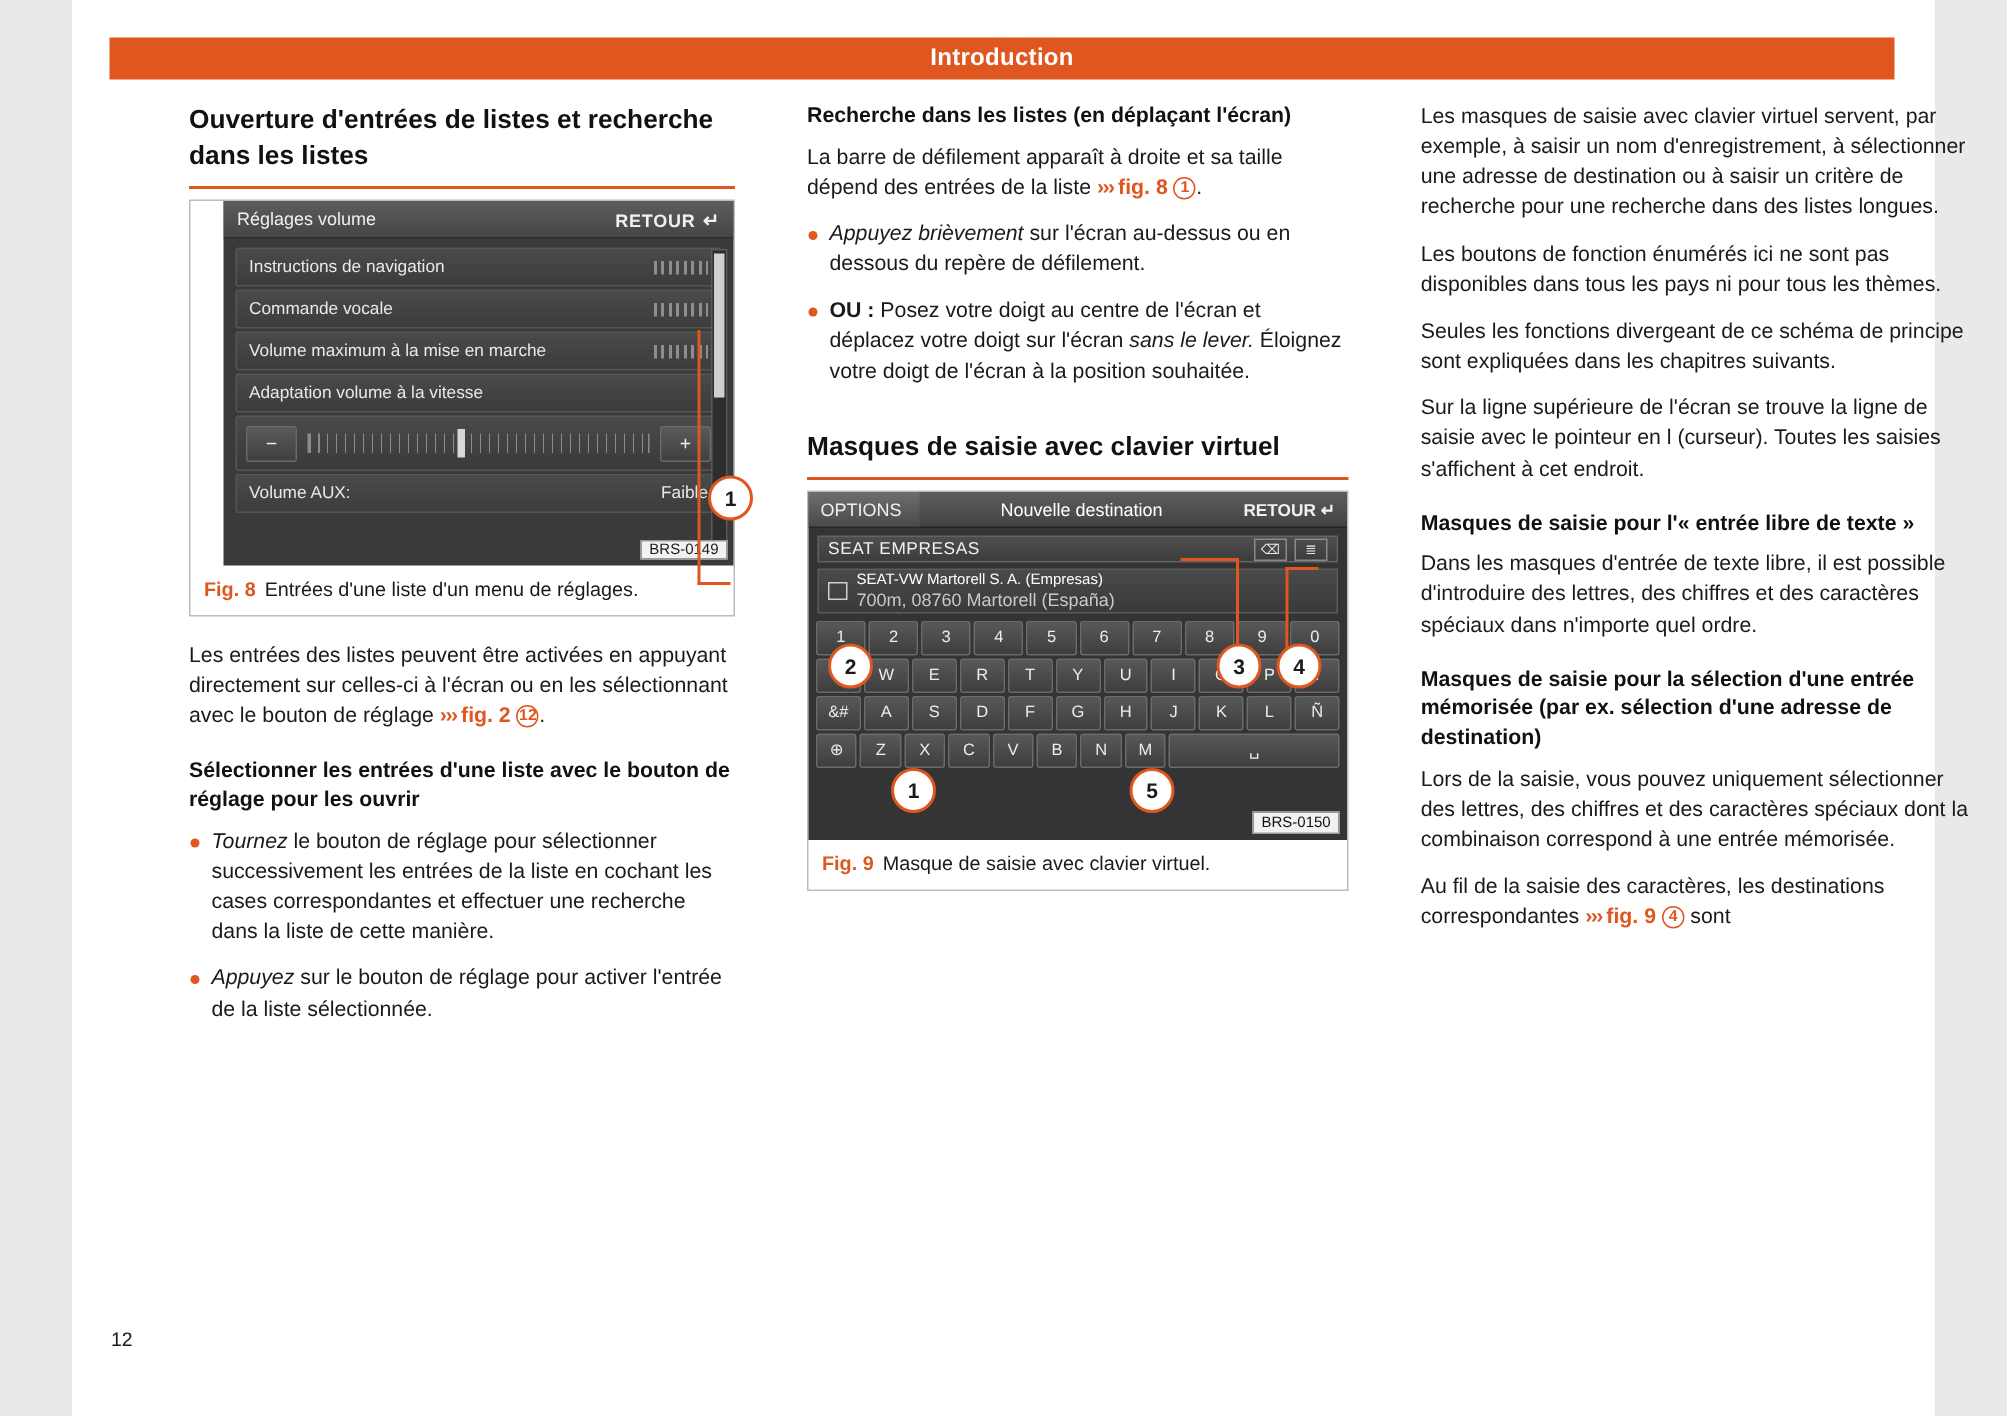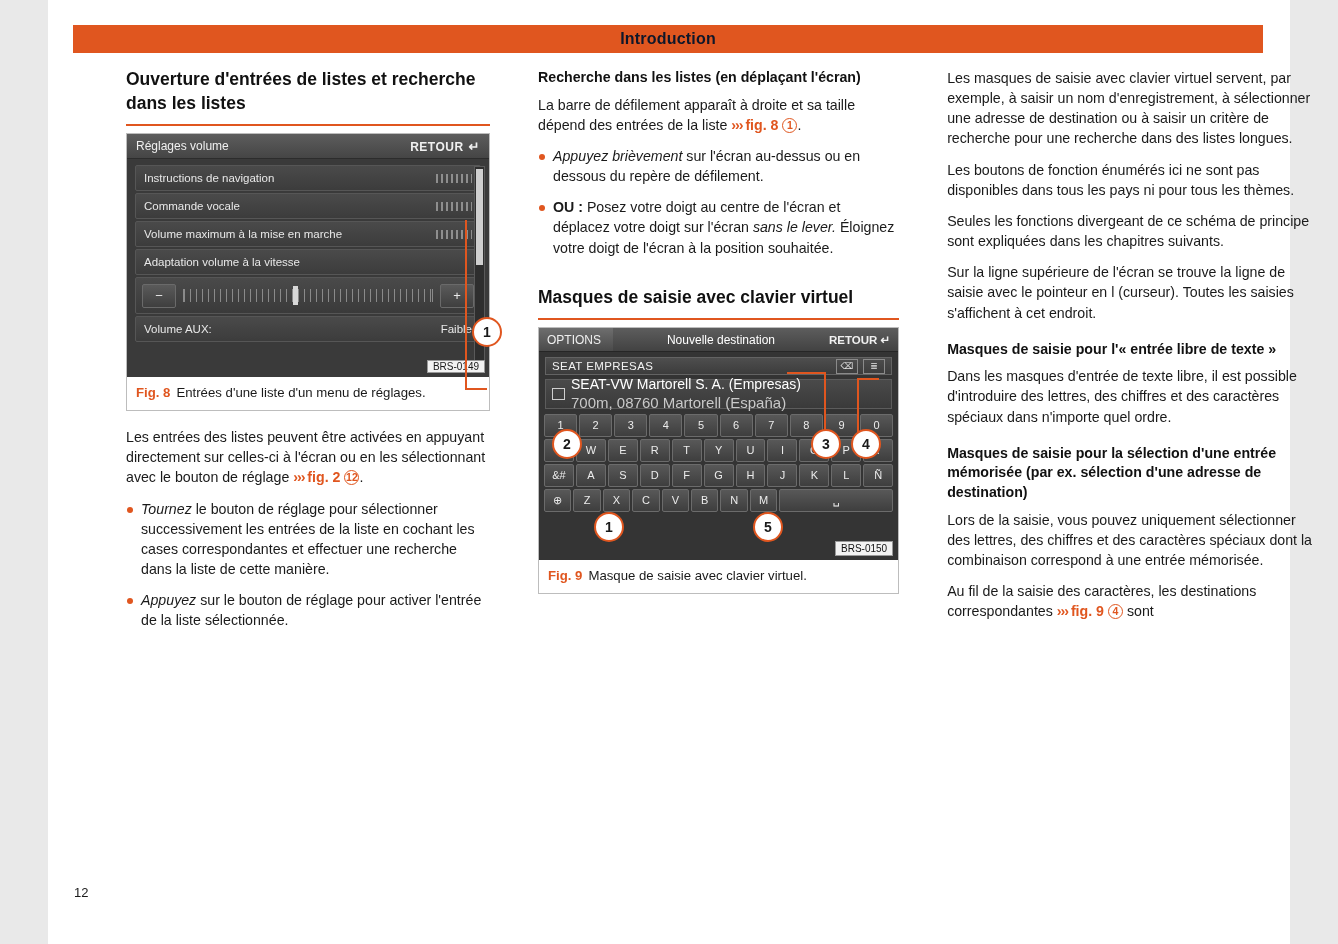--- a/index.html
+++ b/index.html
@@ -13,21 +13,21 @@
     position: absolute;
     left: 48px; top: 0;
     width: 1242px; height: 944px;
     background: #ffffff;
   }
   .header-bar {
     position: absolute;
     left: 25px; top: 25px;
     width: 1190px; height: 28px;
     background: #e0561f;
-    color: #0f172a;
+    color: #ffffff;
     font-weight: bold;
     font-size: 16px;
     text-align: center;
     line-height: 28px;
     letter-spacing: .2px;
   }
   .page-number {
     position: absolute;
     left: 26px; top: 885px;
     font-size: 13px;
@@ -112,21 +112,21 @@
   .fig-caption b { color: #e0561f; margin-right: 6px; }
 
   
   .screen {
     position: relative;
     background: #3a3a3a;
     color: #e8e8e8;
     font-size: 11.5px;
     overflow: hidden;
   }
-  .scr1 { height: 243px; }
+  .scr1 { height: 243px; margin-left: 22px; }
   .scr-top {
     height: 25px;
     background: linear-gradient(#5d5d5d, #454545);
     border-bottom: 1px solid #2c2c2c;
     display: flex;
     align-items: center;
     justify-content: space-between;
     padding: 0 9px;
   }
   .scr-top .title { font-size: 12px; color: #f0f0f0; }
@@ -270,22 +270,22 @@
     background: linear-gradient(#4a4a4a,#3a3a3a);
     border: 1px solid #5c5c5c;
     display: flex; align-items: center;
     padding: 0 6px;
   }
   .kb-result .sq {
     width: 13px; height: 12px;
     border: 1px solid #cfcfcf;
     margin-right: 6px;
   }
-  .kb-result .l1 { font-size: 14px; color: #fff; line-height: 1.25; }
-  .kb-result .l2 { font-size: 15px; color: #c9c9c9; line-height: 1.25; }
+  .kb-result .l1 { font-size: 10px; color: #fff; line-height: 1.25; }
+  .kb-result .l2 { font-size: 12px; color: #c9c9c9; line-height: 1.25; }
   .kb-rows { padding: 0 5px; }
   .kb-row { display: flex; gap: 2px; margin-bottom: 2px; }
   .key {
     flex: 1;
     height: 23px;
     background: linear-gradient(#585858,#3e3e3e);
     border: 1px solid #6b6b6b;
     border-radius: 2px;
     color: #ececec;
     font-size: 11px;
@@ -362,20 +362,21 @@
           <div class="lead" style="left:338px; top:254px; width:22px; height:2px;"></div>
           <div class="callout" style="left:345px; top:183px;">1</div>
         </div>
         <div class="fig-caption">
           <b>Fig. 8</b><span>Entrées d'une liste d'un menu de réglages.</span>
         </div>
       </div>
 
       <p><span>Les entrées des listes peuvent être activées en appuyant directement sur celles-ci à l'écran ou en les sélectionnant avec le bouton de réglage </span><span class="arrows">›››&nbsp;</span><span class="ref">fig. 2</span> <span class="circnum">12</span>.</p>
 
+      <h3 class="sub">Sélectionner les entrées d'une liste avec le bouton de réglage pour les ouvrir</h3>
 
       <p class="bullet"><span class="ital">Tournez</span><span> le bouton de réglage pour sélectionner successivement les entrées de la liste en cochant les cases correspondantes et effectuer une recherche dans la liste de cette manière.</span></p>
       <p class="bullet"><span class="ital">Appuyez</span><span> sur le bouton de réglage pour activer l'entrée de la liste sélectionnée.</span></p>
     </div>
 
     <div class="col c2">
       <h3 class="sub" style="margin-top:0">Recherche dans les listes (en déplaçant l'écran)</h3>
 
       <p><span>La barre de défilement apparaît à droite et sa taille dépend des entrées de la liste </span><span class="arrows">›››&nbsp;</span><span class="ref">fig. 8</span> <span class="circnum">1</span>.</p>
 

